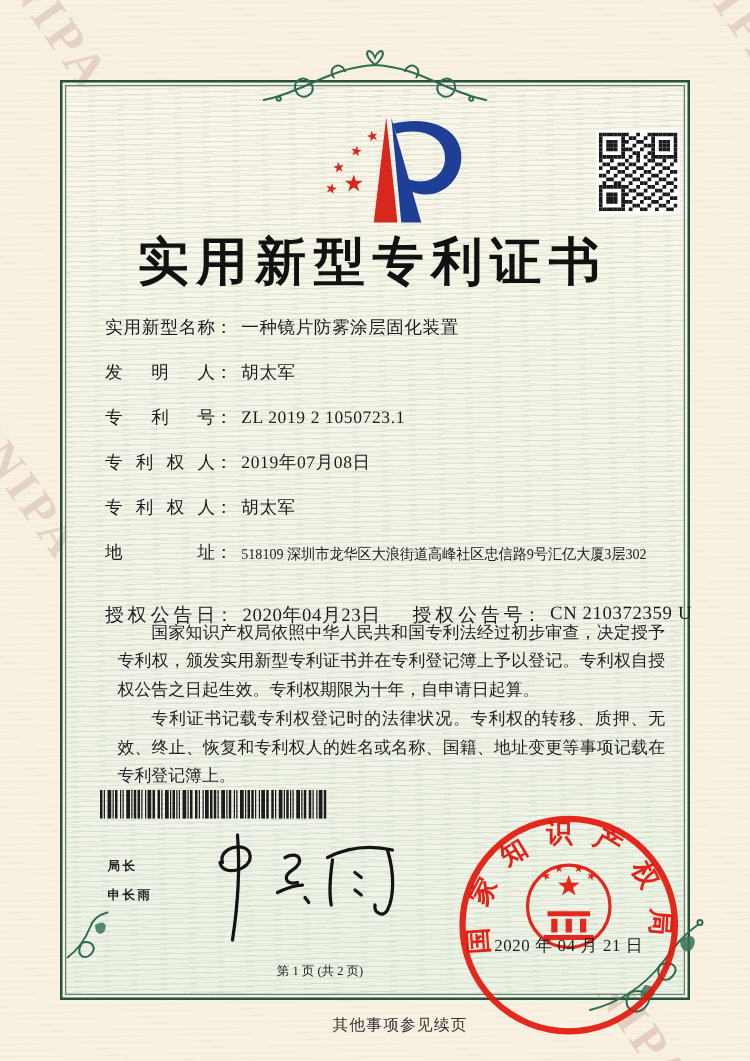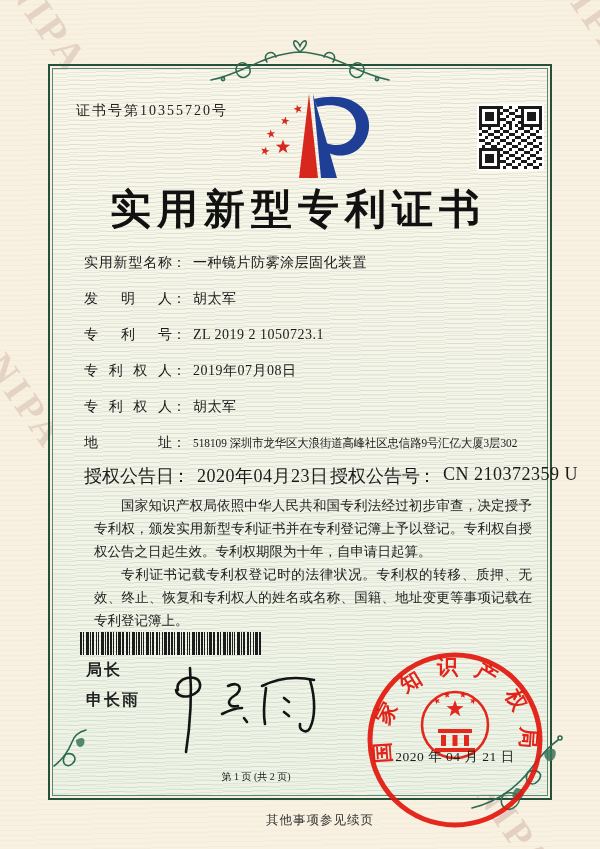--- a/index.html
+++ b/index.html
@@ -47,30 +47,30 @@
     position:absolute;left:48px;top:182px;width:500px;text-align:center;
     font-size:41px;font-weight:700;letter-spacing:6px;color:#111;
   }
   
   .fields{position:absolute;left:84px;top:252px;width:440px;font-size:14px;}
   .field-row{height:36px;line-height:22px;white-space:nowrap;}
   .flabel{display:inline-block;width:88px;text-align:justify;text-align-last:justify;vertical-align:top;}
   .fcolon{display:inline-block;vertical-align:top;}
   .fvalue{display:inline-block;margin-left:7px;vertical-align:top;letter-spacing:.5px;}
   .fvalue.addr{font-size:12px;letter-spacing:0;transform:scaleX(.94);transform-origin:left center;line-height:22px;}
-  .grant-row{position:absolute;left:84px;top:464px;width:456px;font-size:18px;white-space:nowrap;}
+  .grant-row{position:absolute;left:84px;top:483px;width:456px;font-size:15px;white-space:nowrap;}
   .grant-pair2{position:absolute;left:246px;top:0;}
   
   .paras{position:absolute;left:94px;top:494px;width:438px;font-size:13.5px;line-height:23px;
          text-align:justify;color:#222;}
   .paras p{margin:0;text-indent:2em;}
   
   .barcode{position:absolute;left:80px;top:632px;}
   
-  .officer{position:absolute;left:86px;top:660px;font-size:16px;font-weight:700;
+  .officer{position:absolute;left:86px;top:686px;font-size:10px;font-weight:700;
            font-family:Liberation Mono, monospace;color:#222;}
   .officer div{margin-bottom:9px;letter-spacing:2px;}
   .sig{position:absolute;left:150px;top:656px;}
   .sig path{stroke:#141414;stroke-width:2.6;fill:none;stroke-linecap:round;stroke-linejoin:round;}
   
   .seal{position:absolute;left:360px;top:645px;}
   .seal .ring{fill:none;stroke:#e2170d;stroke-width:5;opacity:.92;}
   .seal .emblem{fill:#e2170d;opacity:.92;}
   .seal .wreath{fill:none;stroke:#e2170d;stroke-width:2.6;opacity:.92;}
   .seal-arc-text{font-size:21px;font-weight:700;letter-spacing:15px;fill:#e2170d;opacity:.94;}
@@ -114,21 +114,20 @@
 
   <svg class="orn" style="left:468px;top:732px;" width="100" height="86" viewBox="0 0 100 86">
     <path d="M4,76 C28,70 48,56 62,38 C70,28 76,18 90,8"></path>
     <path d="M36,62 c12,-4 20,4 12,12 c-9,9 -20,-2 -12,-12"></path>
     <path d="M60,40 c10,-4 16,2 10,9 c-6,7 -15,0 -10,-9"></path>
     <path class="leaf" d="M76,20 c8,-6 14,-3 11,5 c-3,7 -11,5 -11,-5 Z"></path>
     <path class="leaf" d="M48,56 c-7,8 -3,14 4,11 c6,-3 4,-11 -4,-11 Z"></path>
     <circle cx="92" cy="6" r="2"></circle>
   </svg>
 
-  <div class="cert-no">证书号第10355720号</div>
 
   <svg class="logo" width="126" height="92" viewBox="0 0 126 92">
     <polygon fill="#d8281e" points="44.84,14.65 46.65,17.32 49.77,16.55 47.80,19.09 49.50,21.83 46.47,20.74 44.39,23.20 44.49,19.98 41.51,18.76 44.60,17.87"></polygon>
     <polygon fill="#d8281e" points="33.78,26.57 34.29,29.75 37.46,30.37 34.59,31.85 34.97,35.04 32.69,32.77 29.76,34.13 31.22,31.25 29.03,28.89 32.21,29.38"></polygon>
     <polygon fill="#d8281e" points="18.37,39.54 19.85,42.41 23.04,42.03 20.77,44.31 22.13,47.24 19.25,45.78 16.89,47.97 17.38,44.79 14.57,43.22 17.75,42.71"></polygon>
     <polygon fill="#d8281e" points="14.09,56.63 14.38,59.84 17.49,60.69 14.53,61.95 14.69,65.17 12.56,62.75 9.55,63.89 11.20,61.13 9.18,58.62 12.33,59.33"></polygon>
     <polygon fill="#d8281e" points="31.00,49.50 32.76,54.57 38.13,54.68 33.85,57.93 35.41,63.07 31.00,60.00 26.59,63.07 28.15,57.93 23.87,54.68 29.24,54.57"></polygon>
     <polygon points="57,4 66,88 47,88" fill="#d8281e"></polygon>
     <polygon points="61,4 85,88 69,88" fill="#1f3f96"></polygon>
     <path d="M62,9 C96,1 119,16 117,38 C115,60 94,71 77,63 L74,53 C90,59 103,51 104,38 C105,21 88,11 65,17 Z" fill="#1f3f96"></path>

